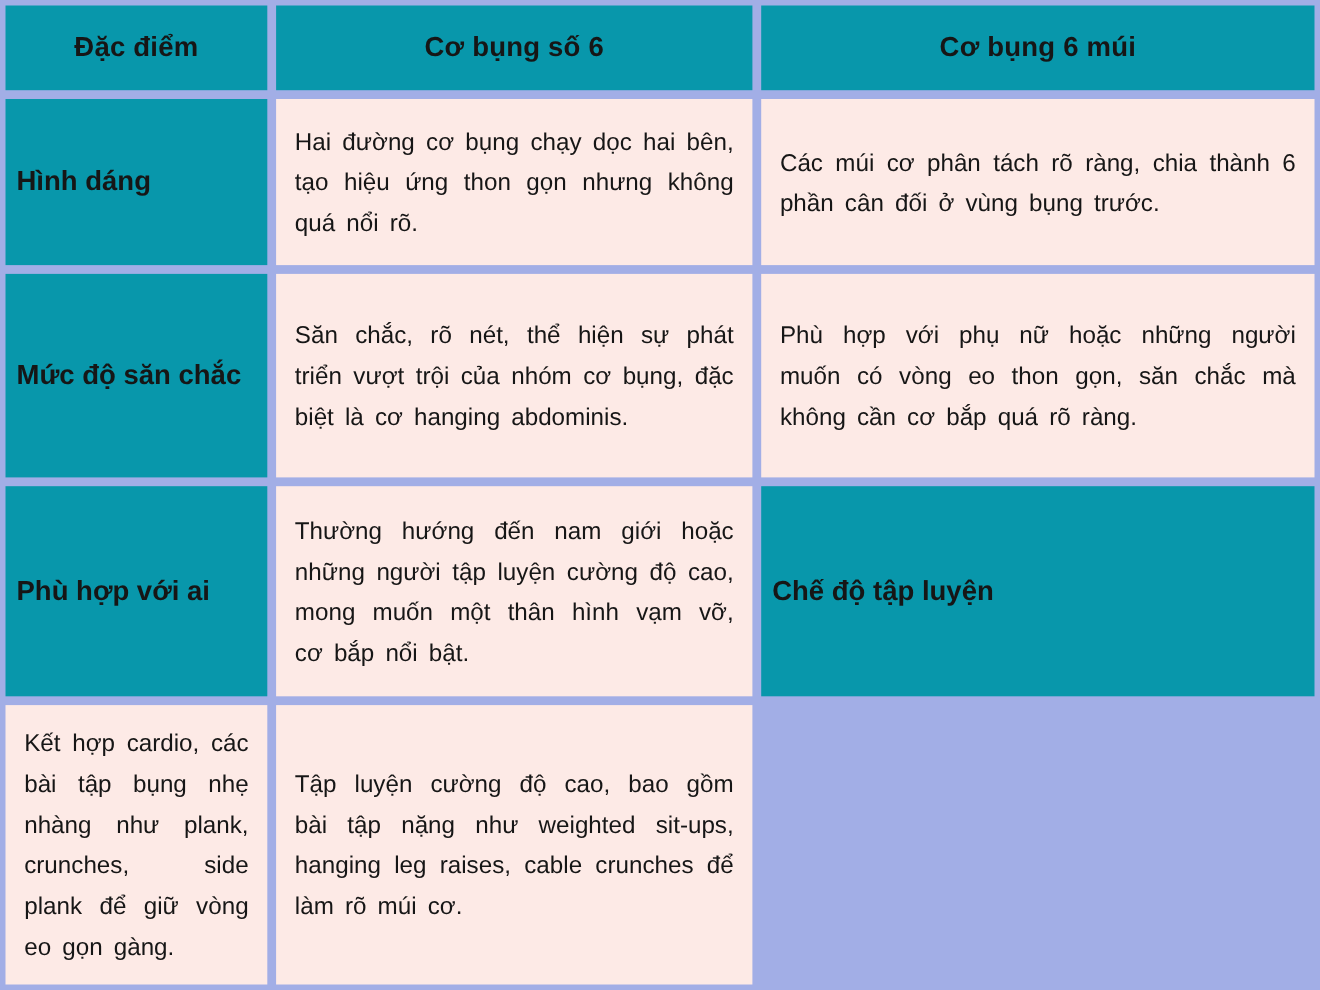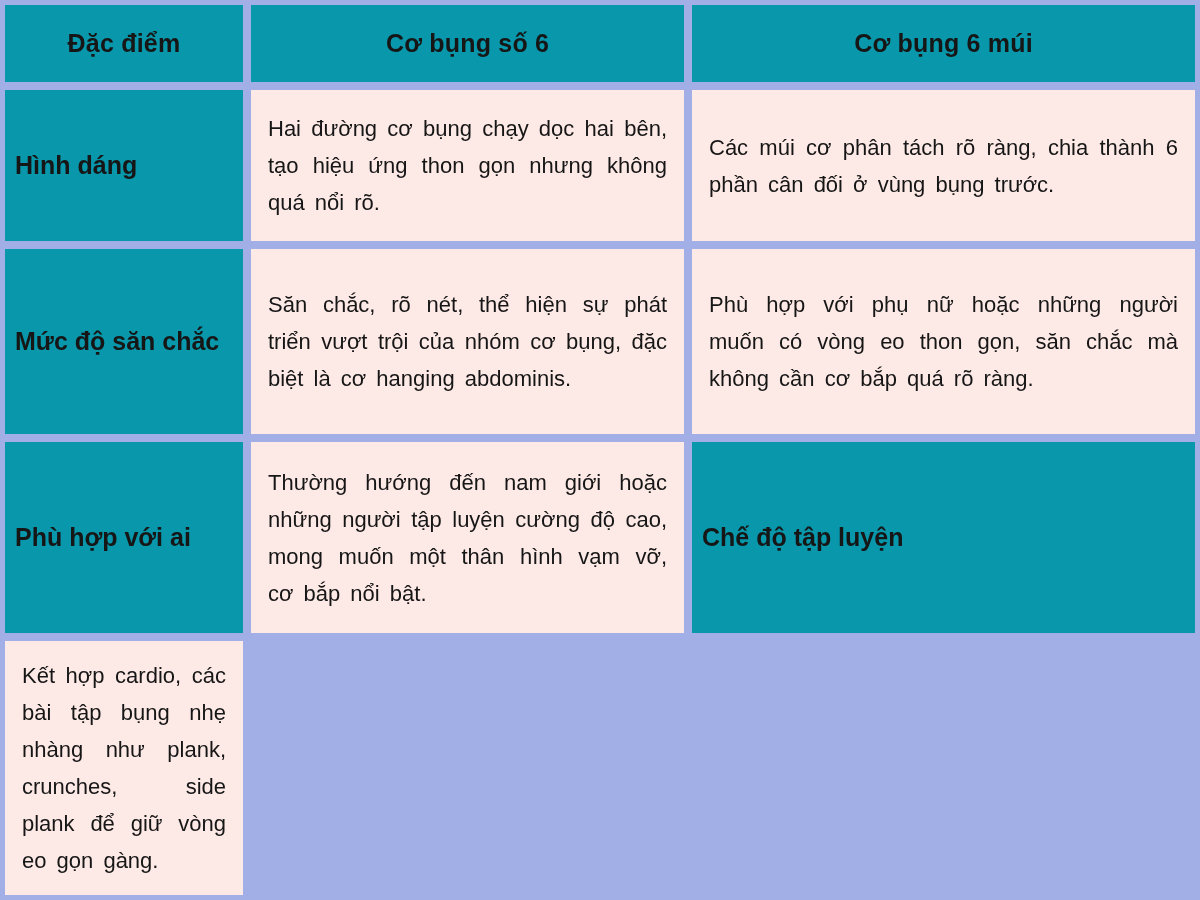--- a/index.html
+++ b/index.html
@@ -84,14 +84,17 @@
   </div>
   <div class="cell row-label">Phù hợp với ai</div>
   <div class="cell body-cell">
     <p>Thường hướng đến nam giới hoặc những người tập luyện cường độ cao, mong muốn một thân hình vạm vỡ, cơ bắp nổi bật.</p>
   </div>
 
   <div class="cell row-label">Chế độ tập luyện</div>
   <div class="cell body-cell">
     <p>Kết hợp cardio, các bài tập bụng nhẹ nhàng như plank, crunches, side plank để giữ vòng eo gọn gàng.</p>
   </div>
+  <div class="cell body-cell">
+    <p>Tập luyện cường độ cao, bao gồm bài tập nặng như weighted sit-ups, hanging leg raises, cable crunches để làm rõ múi cơ.</p>
+  </div>
 
 </div>
 
 </body></html>

